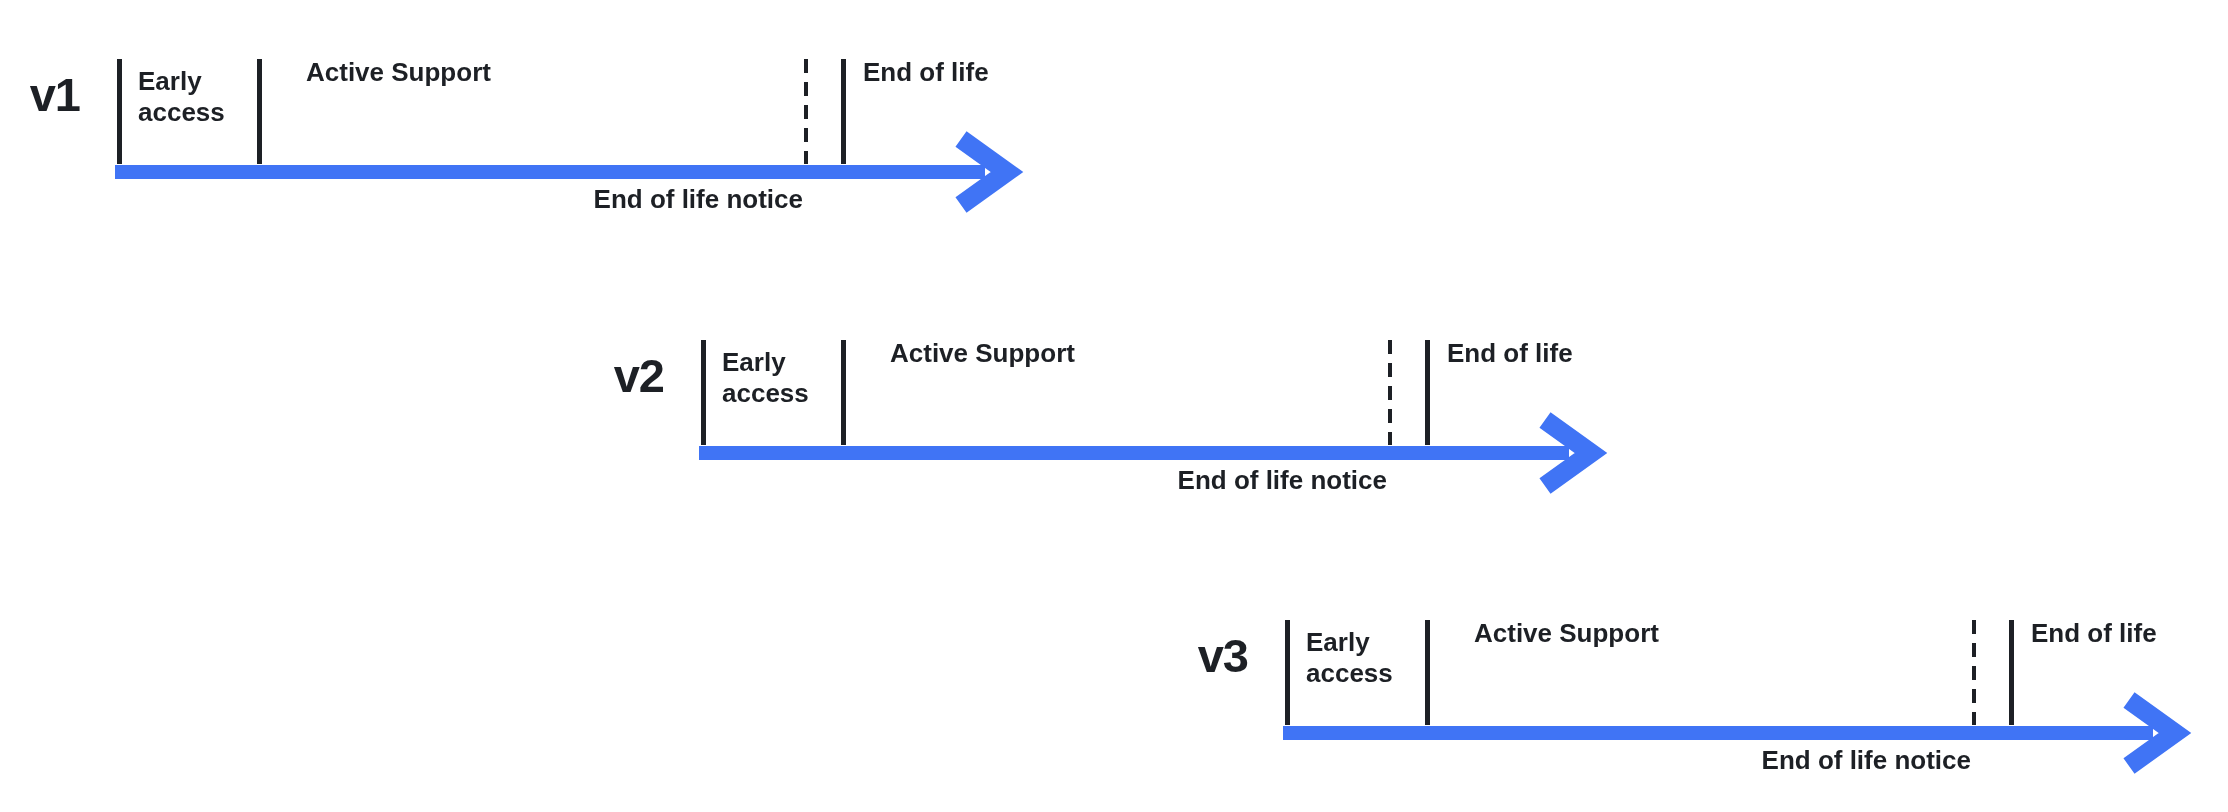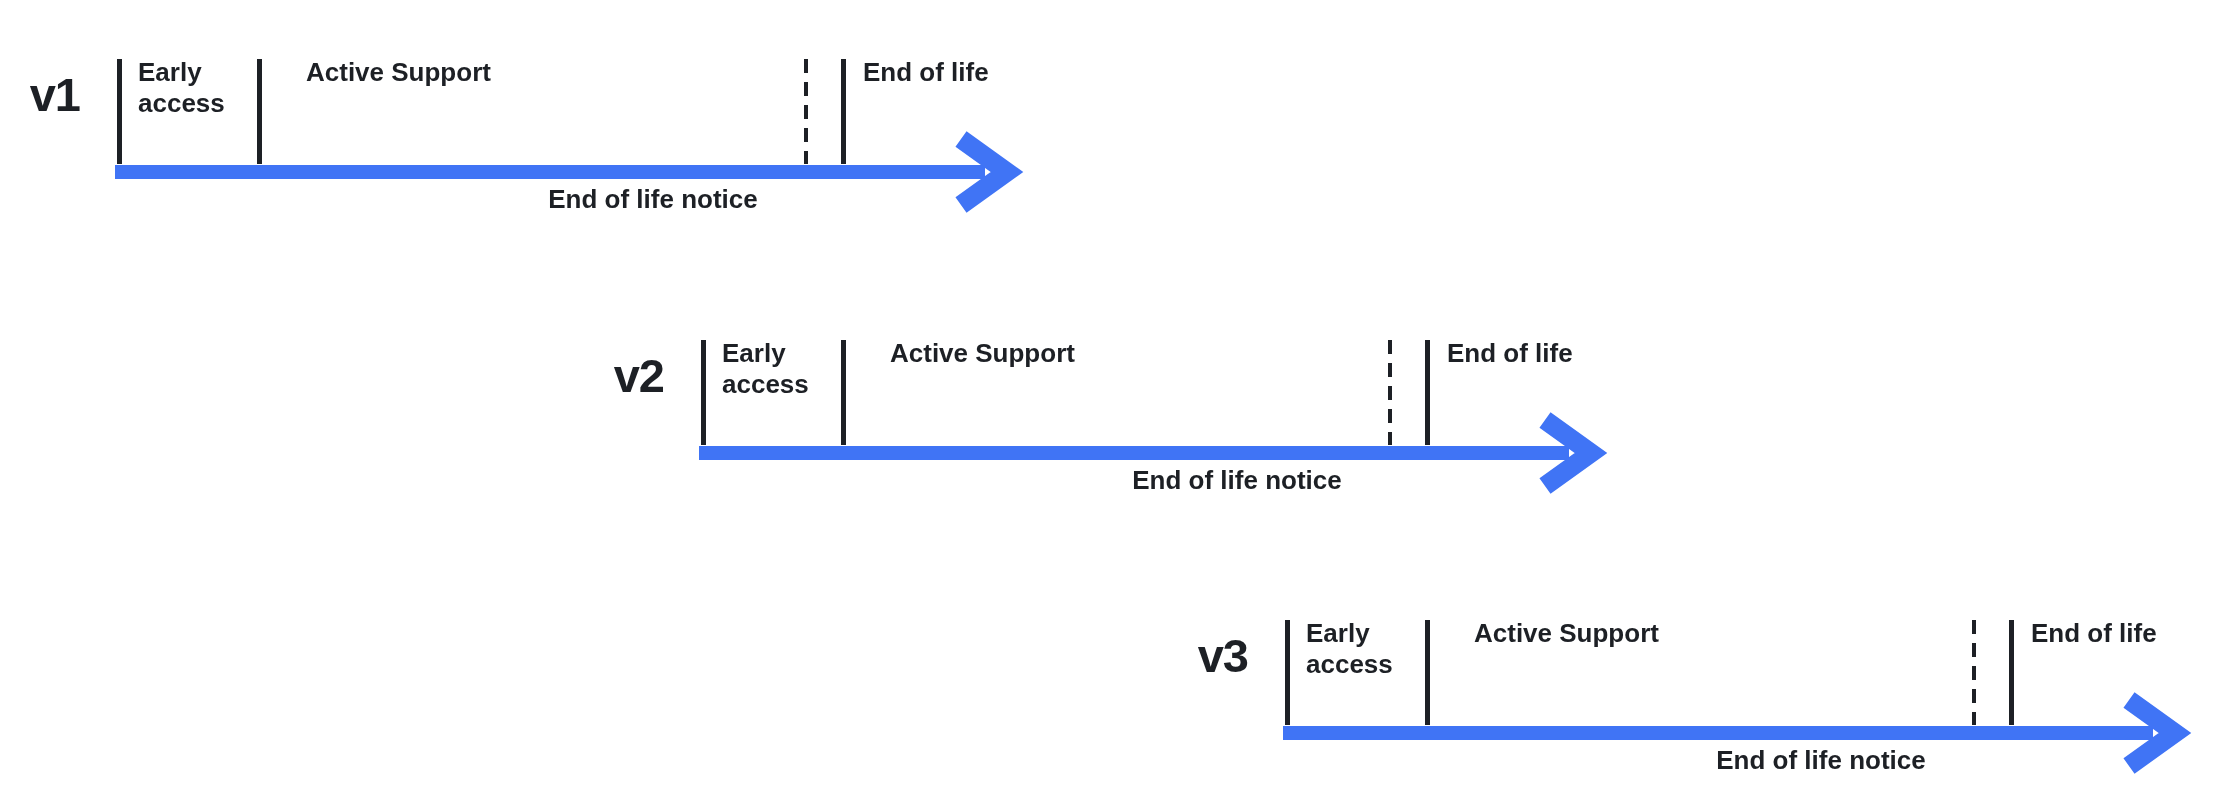--- a/index.html
+++ b/index.html
@@ -37,35 +37,35 @@
   .dash-line{
     position:absolute;top:0;left:685px;width:4px;height:105px;
     background:repeating-linear-gradient(to bottom,var(--ink) 0 14px,transparent 14px 23px);
   }
 
   .phase{
     position:absolute;top:-2px;
     font-size:26px;font-weight:700;line-height:31px;
     white-space:pre-line;
   }
-  .phase.early{left:19px;width:112px;}
+  .phase.early{left:19px;width:112px;margin-top:9px;}
   .phase.active{left:159px;width:400px;white-space:nowrap;margin-left:28px;}
   .phase.eolabel{left:744px;width:300px;white-space:nowrap;}
 
   .bar{
     position:absolute;left:-4px;top:106px;width:870px;height:14px;
     background:var(--accent);
   }
 
   .chev{position:absolute;left:828px;top:71px;width:86px;height:84px;overflow:visible;}
   .chev polyline{fill:none;stroke:var(--accent);stroke-width:19;stroke-linejoin:miter;}
 
   .notice{
     position:absolute;left:384px;top:125px;width:300px;
-    text-align:center;font-size:26px;font-weight:700;line-height:31px;
+    text-align:right;font-size:26px;font-weight:700;line-height:31px;
     white-space:nowrap;
   }
 </style>
 </head>
 <body>
 
 <div class="stage">
 
   <div class="row v1">
     <div class="version">v1</div>

